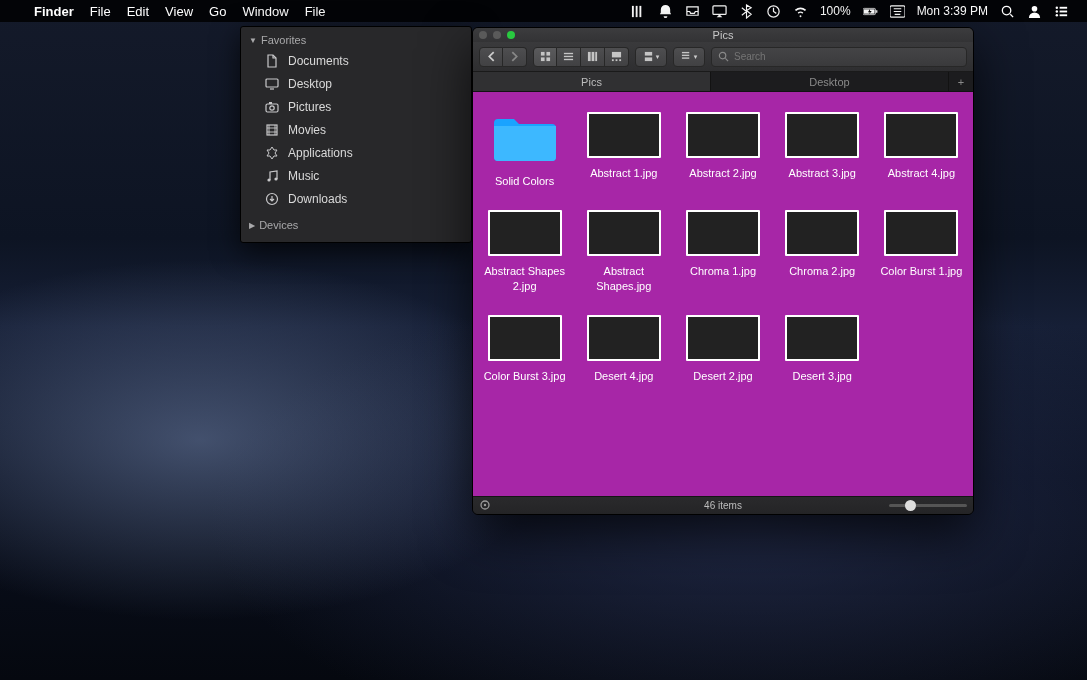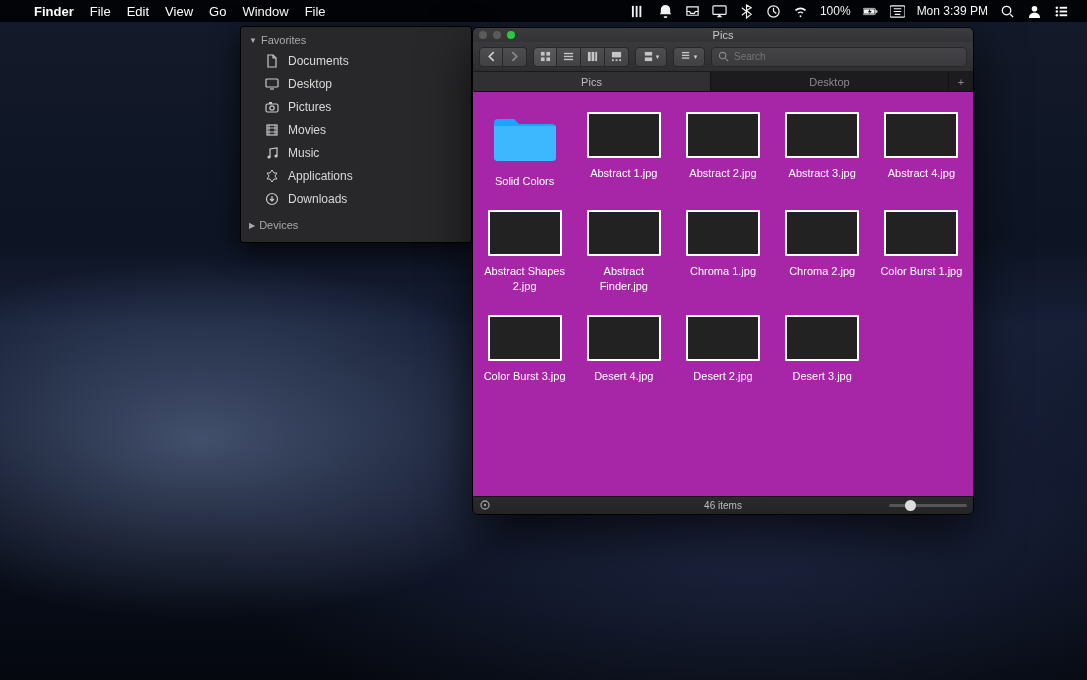--- a/index.html
+++ b/index.html
@@ -225,31 +225,31 @@
         </li>
         <li>
           <span><svg viewBox="0 0 14 14">
               <rect x="2" y="2" width="10" height="10" fill="none" stroke="#c9c9cb" stroke-width="1.2"></rect>
               <path d="M4 2v10M10 2v10M2 5h10M2 9h10" stroke="#c9c9cb" stroke-width="0.9"></path>
             </svg></span>
           <span>Movies</span>
         </li>
         <li>
           <span><svg viewBox="0 0 14 14">
+              <path d="M7 1l2 3h3l-2 3 2 3h-3l-2 3-2-3H2l2-3-2-3h3z" fill="none" stroke="#c9c9cb" stroke-width="1"></path>
+            </svg></span>
+          <span>Applications</span>
+        </li>
+        <li>
+          <span><svg viewBox="0 0 14 14">
               <path d="M5 11V3l7-1v8" fill="none" stroke="#c9c9cb" stroke-width="1.2"></path>
               <circle cx="4" cy="11" r="1.6"></circle>
               <circle cx="11" cy="10" r="1.6"></circle>
             </svg></span>
           <span>Music</span>
-        </li>
-        <li>
-          <span><svg viewBox="0 0 14 14">
-              <path d="M7 1l2 3h3l-2 3 2 3h-3l-2 3-2-3H2l2-3-2-3h3z" fill="none" stroke="#c9c9cb" stroke-width="1"></path>
-            </svg></span>
-          <span>Applications</span>
         </li>
         <li>
           <span><svg viewBox="0 0 14 14">
               <circle cx="7" cy="7" r="5.5" fill="none" stroke="#c9c9cb" stroke-width="1.2"></circle>
               <path d="M7 4v5m-2-2l2 2 2-2" fill="none" stroke="#c9c9cb" stroke-width="1.2"></path>
             </svg></span>
           <span>Downloads</span>
         </li>
       </ul>
     <div class="sect">
@@ -369,21 +369,21 @@
           <div class="item">
             <div class="thumb art-abs4"></div>
             <div class="name">Abstract 4.jpg</div>
           </div>
           <div class="item">
             <div class="thumb art-absS2"></div>
             <div class="name">Abstract Shapes 2.jpg</div>
           </div>
           <div class="item">
             <div class="thumb art-absS"></div>
-            <div class="name">Abstract Finder.jpg</div>
+            <div class="name">Abstract Shapes.jpg</div>
           </div>
           <div class="item">
             <div class="thumb art-chr1"></div>
             <div class="name">Chroma 1.jpg</div>
           </div>
           <div class="item">
             <div class="thumb art-chr2"></div>
             <div class="name">Chroma 2.jpg</div>
           </div>
           <div class="item">

